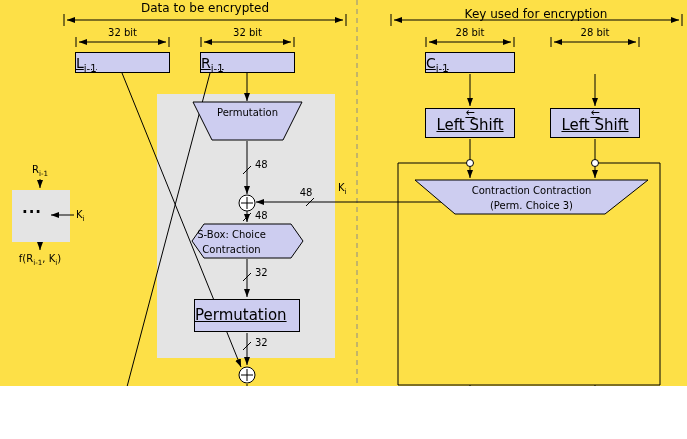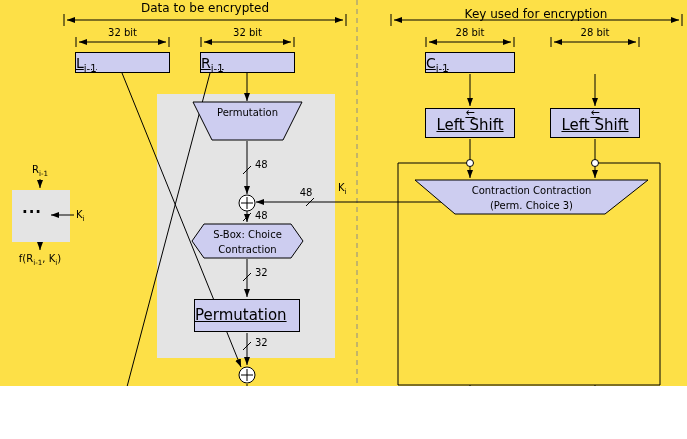--- a/index.html
+++ b/index.html
@@ -151,21 +151,21 @@
     <span class="ls-t">Left Shift</span>
   </div>
   <div class="box ls" style="left:550px;top:108px;width:90px;height:30px">
     <span class="ar">←</span>
     <span class="ls-t">Left Shift</span>
   </div>
 
   <div class="lbl center" style="left:193px;top:105px;width:109px;line-height:16px">
     <div>Permutation</div>
   </div>
-  <div class="lbl center" style="left:192px;top:227px;width:111px;line-height:15px">
+  <div class="lbl center" style="left:176px;top:227px;width:111px;line-height:15px">
     <div>S-Box: Choice</div>
     <div>Contraction</div>
   </div>
   <div class="lbl center" style="left:415px;top:183px;width:233px;line-height:15px">
     <div>Contraction Contraction</div>
     <div>(Perm. Choice 3)</div>
   </div>
 
   <div class="box big" style="left:194px;top:299px;width:106px;height:33px">
     <span>Permutation</span>

